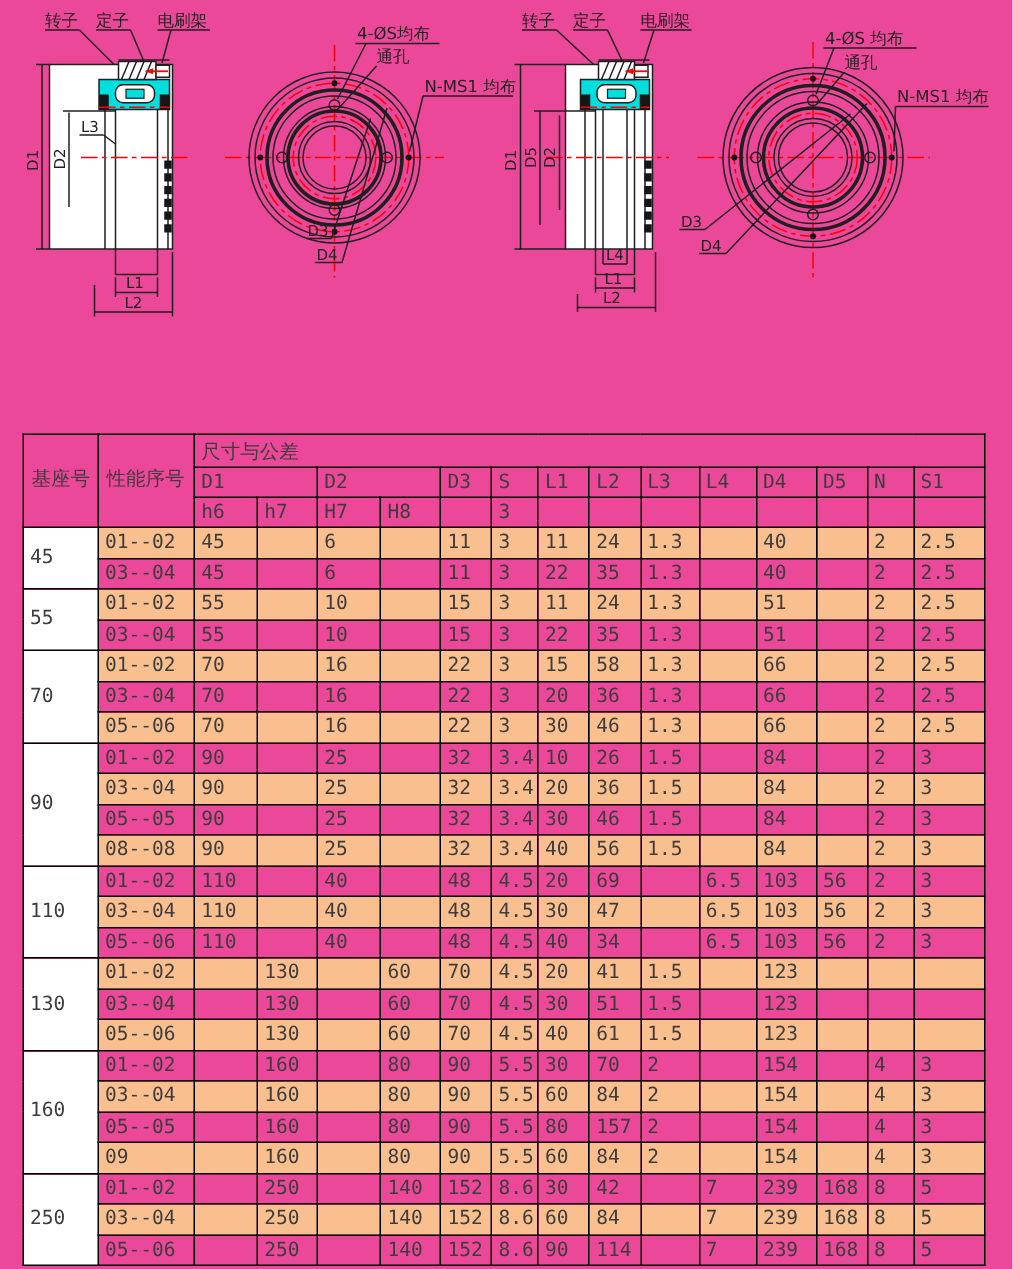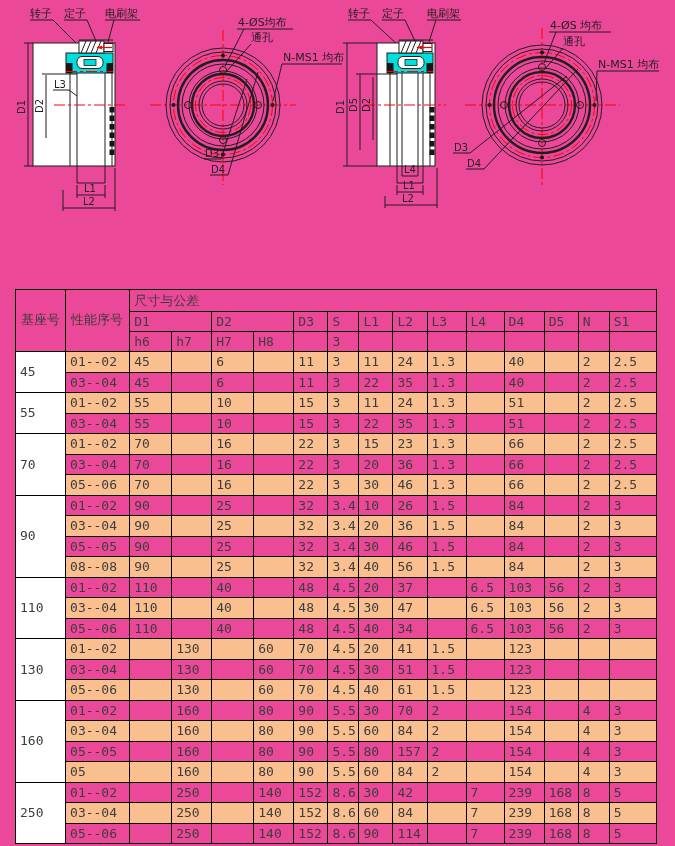--- a/index.html
+++ b/index.html
@@ -368,21 +368,21 @@
         <tr>
           <td rowspan="3" class="base">70</td>
           <td class="o">01--02</td>
           <td class="o">70</td>
           <td class="o"></td>
           <td class="o">16</td>
           <td class="o"></td>
           <td class="o">22</td>
           <td class="o">3</td>
           <td class="o">15</td>
-          <td class="o">23</td>
+          <td class="o">58</td>
           <td class="o">1.3</td>
           <td class="o"></td>
           <td class="o">66</td>
           <td class="o"></td>
           <td class="o">2</td>
           <td class="o">2.5</td>
         </tr>
         <tr>
           <td>03--04</td>
           <td>70</td>
@@ -489,21 +489,21 @@
         <tr>
           <td rowspan="3" class="base">110</td>
           <td>01--02</td>
           <td>110</td>
           <td></td>
           <td>40</td>
           <td></td>
           <td>48</td>
           <td>4.5</td>
           <td>20</td>
-          <td>37</td>
+          <td>69</td>
           <td></td>
           <td>6.5</td>
           <td>103</td>
           <td>56</td>
           <td>2</td>
           <td>3</td>
         </tr>
         <tr>
           <td class="o">03--04</td>
           <td class="o">110</td>
@@ -636,21 +636,21 @@
           <td>80</td>
           <td>157</td>
           <td>2</td>
           <td></td>
           <td>154</td>
           <td></td>
           <td>4</td>
           <td>3</td>
         </tr>
         <tr>
-          <td class="o">05</td>
+          <td class="o">09</td>
           <td class="o"></td>
           <td class="o">160</td>
           <td class="o"></td>
           <td class="o">80</td>
           <td class="o">90</td>
           <td class="o">5.5</td>
           <td class="o">60</td>
           <td class="o">84</td>
           <td class="o">2</td>
           <td class="o"></td>

